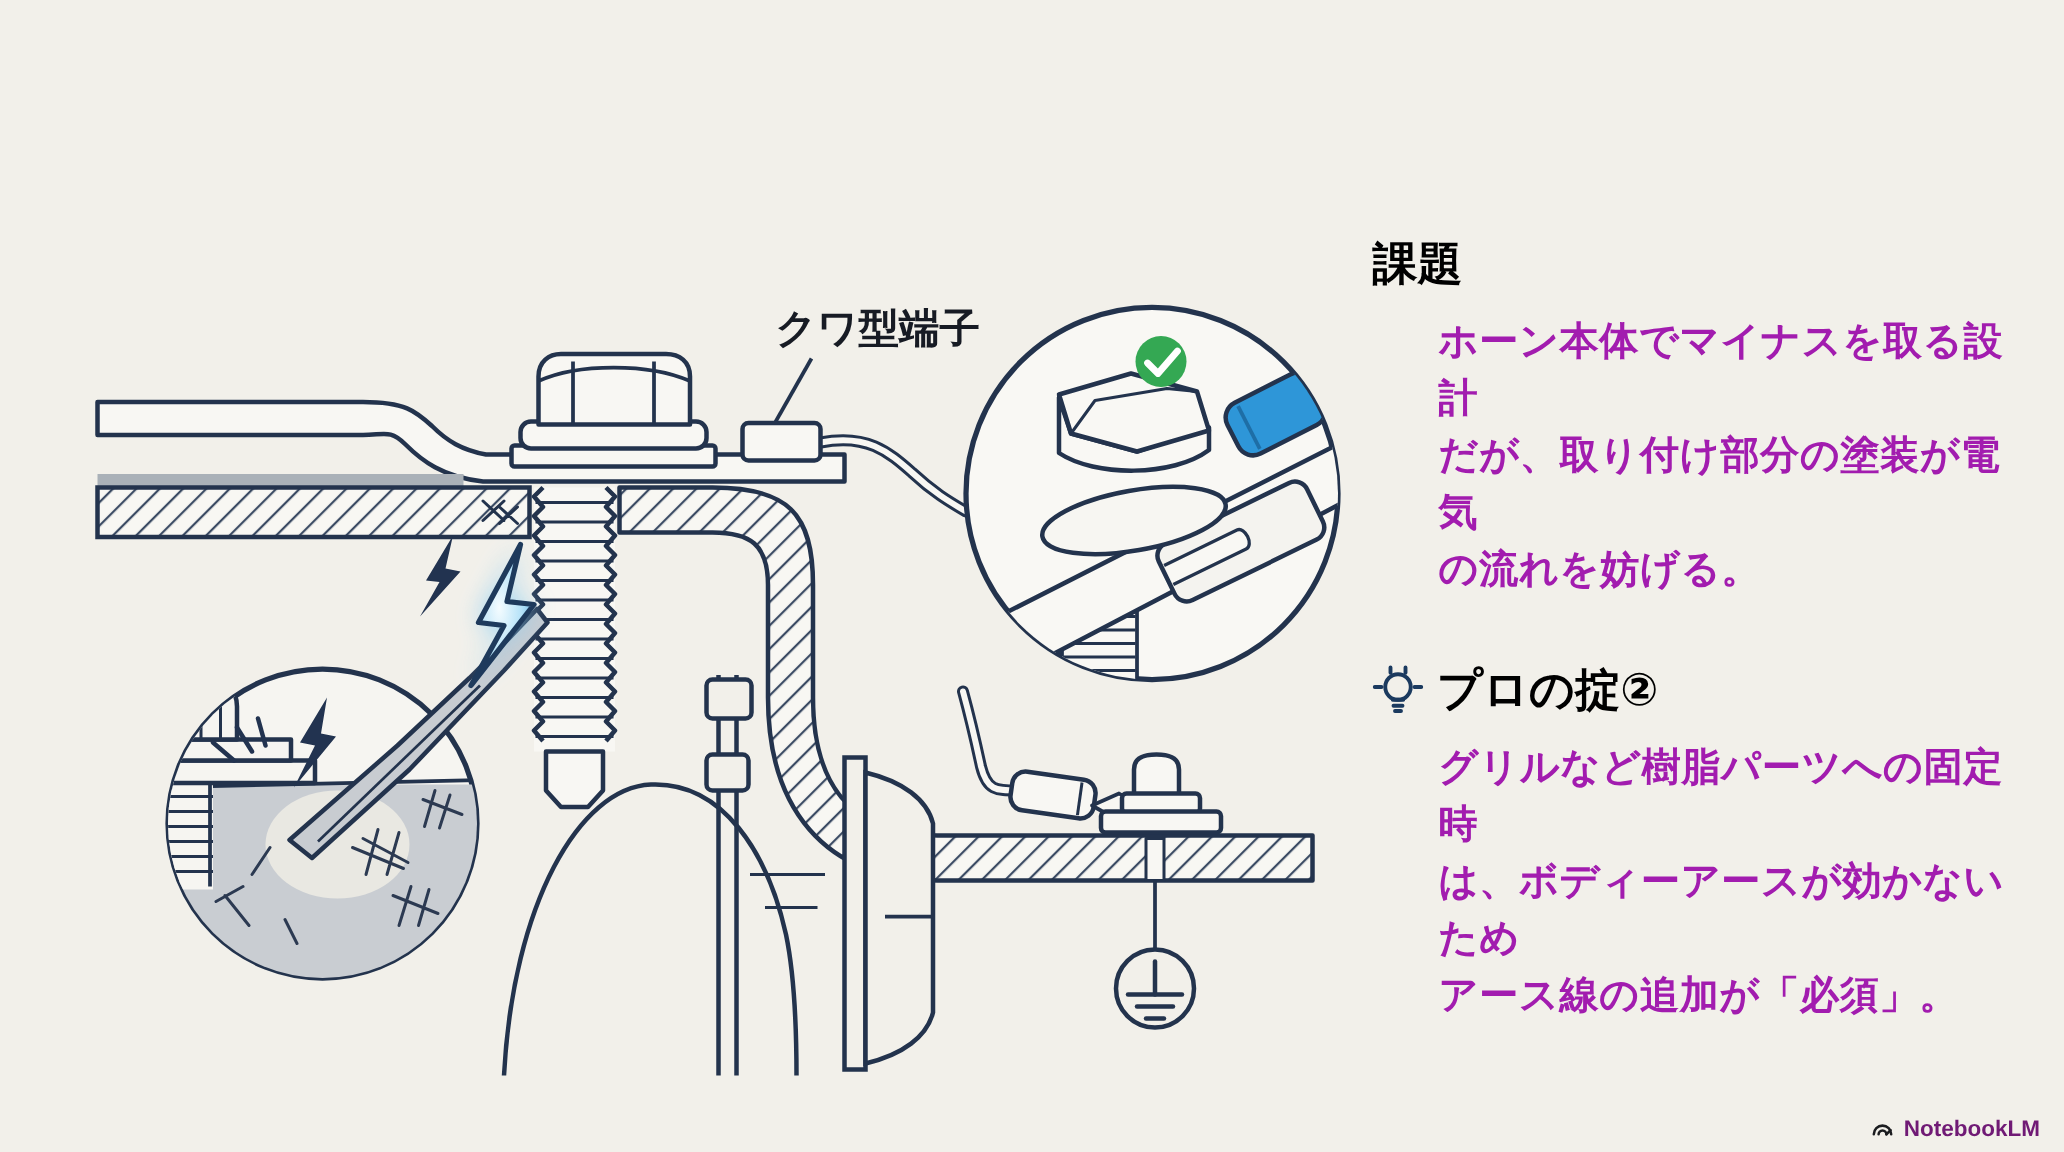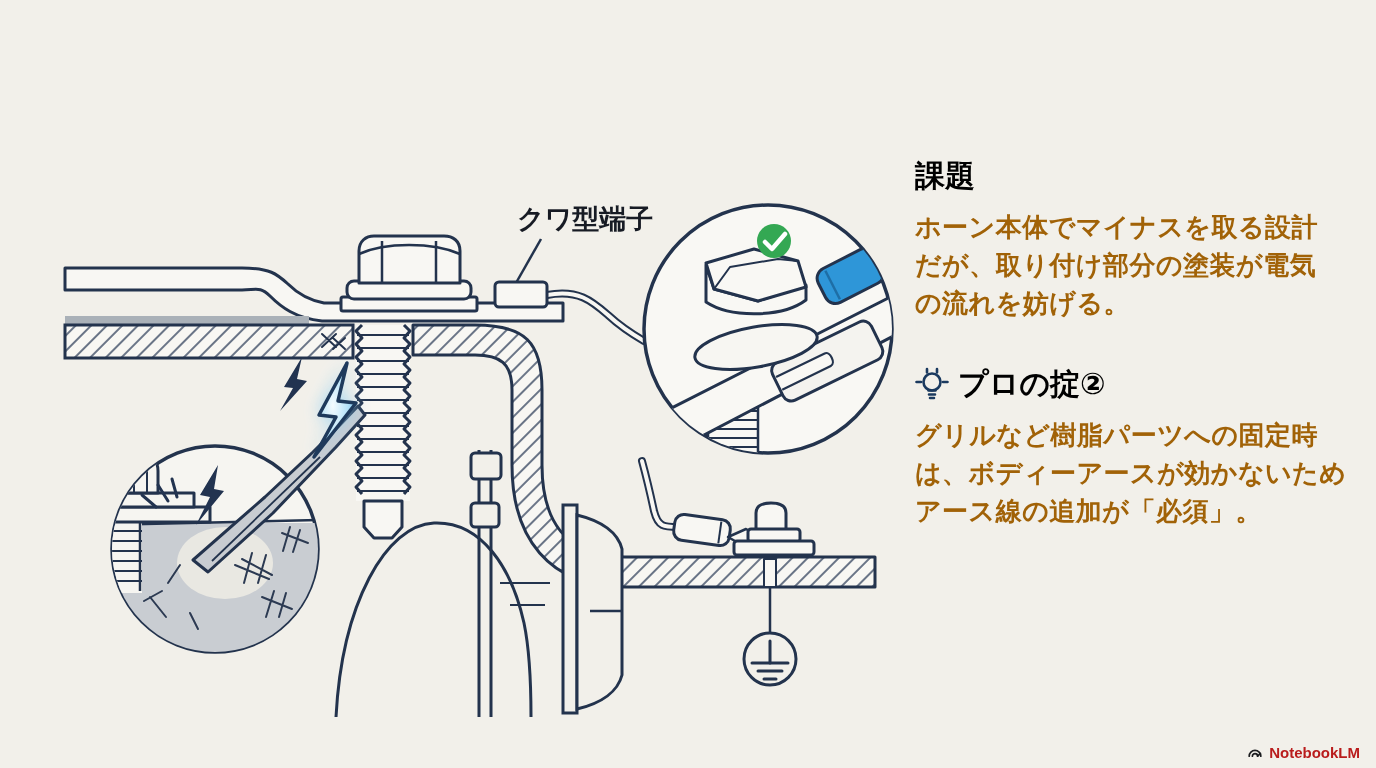--- a/index.html
+++ b/index.html
@@ -18,28 +18,28 @@
   .diagram { position:absolute; left:30px; top:135px; width:880px; height:630px; }
   .sidebar { position:absolute; left:915px; top:156px; width:440px; }
   .section { margin:0; }
   .section + .section { margin-top:36px; }
   .section.tip { margin-top:42px; }
   .sec-head {
     display:flex; align-items:center; gap:9px;
     font-size:30px; font-weight:800; color:#000000; margin-bottom:11px;
   }
   .sec-body {
-    font-size:26px; font-weight:700; color:#a16207;
-    line-height:38px; white-space:pre-line; letter-spacing:0.5px;
+    font-size:26px; font-weight:700; color:#a21caf;
+    line-height:38px; white-space:pre-line; letter-spacing:0.5px;margin-left:44px;
   }
   .bulb { flex:0 0 auto; display:block; }
   .footer {
     position:absolute; right:16px; bottom:7px;
     display:flex; align-items:center; gap:6px;
-    font-size:15px; font-weight:600; color:#b91c1c;
+    font-size:15px; font-weight:600; color:#701a75;
   }
   svg text { font-family:"Liberation Sans","DejaVu Sans",sans-serif; }
 </style>
 </head>
 <body>
 
 <div class="slide">
 
 
   <svg class="diagram" viewBox="0 0 880 630">

